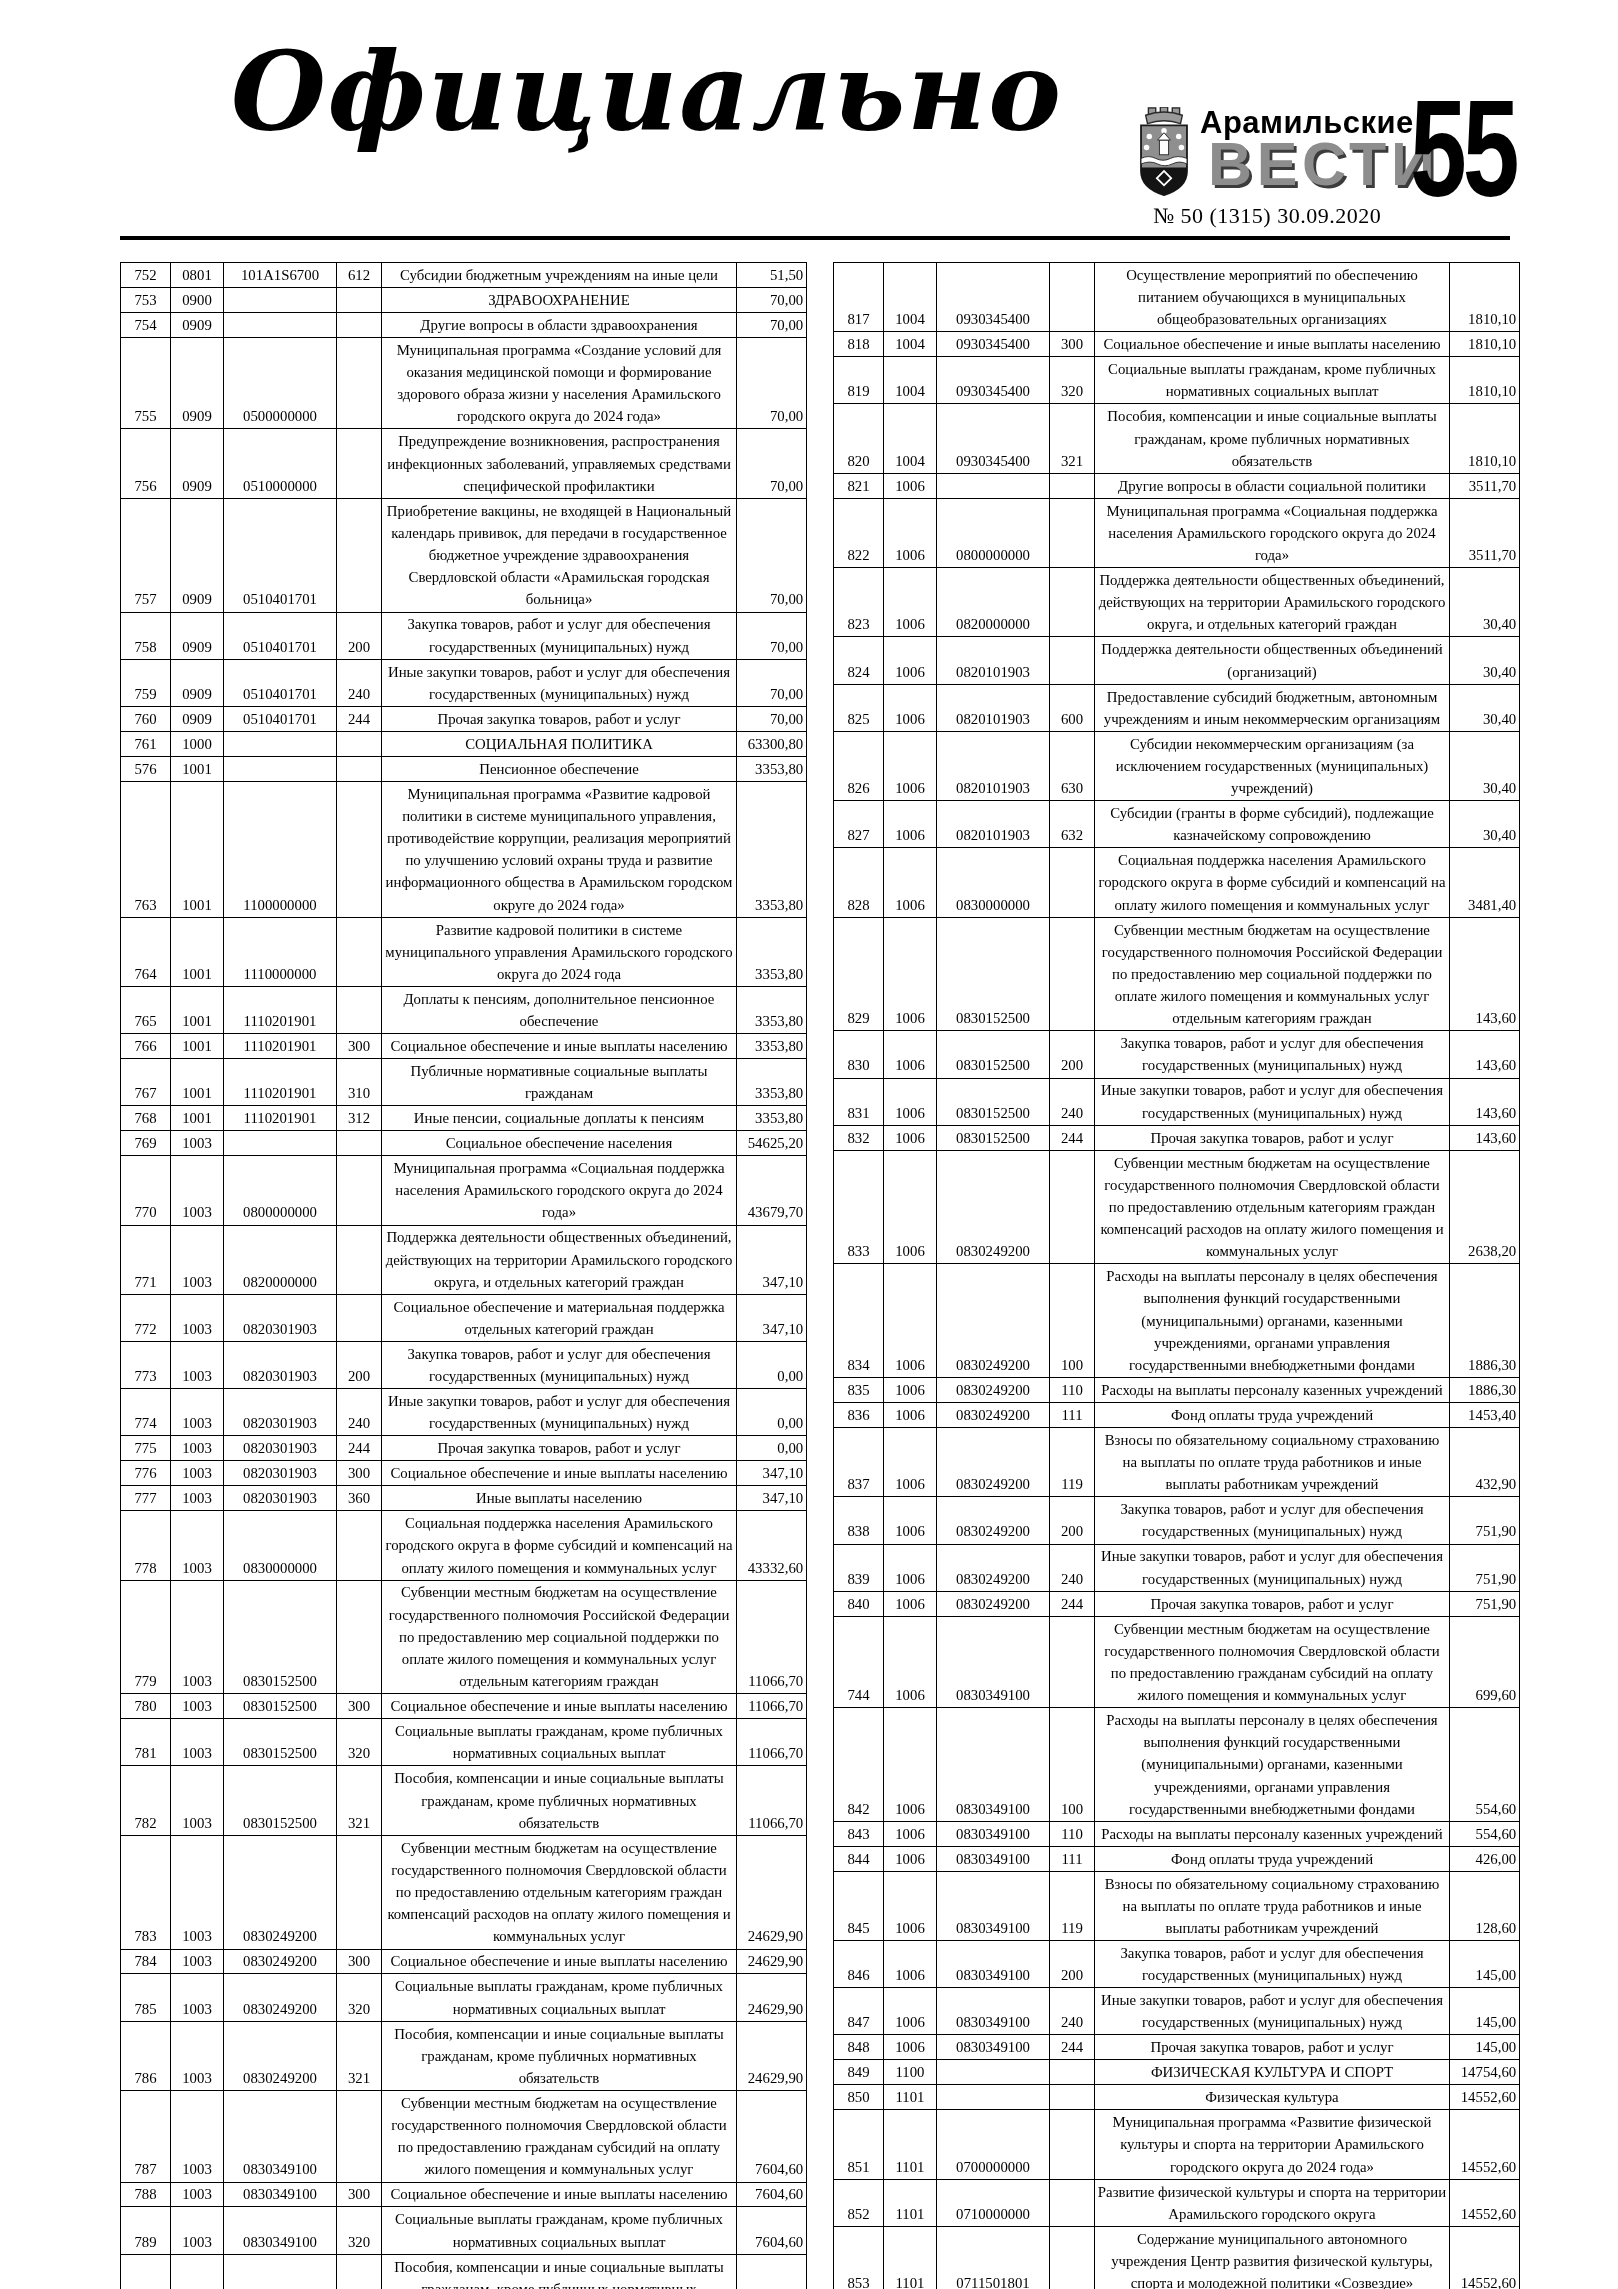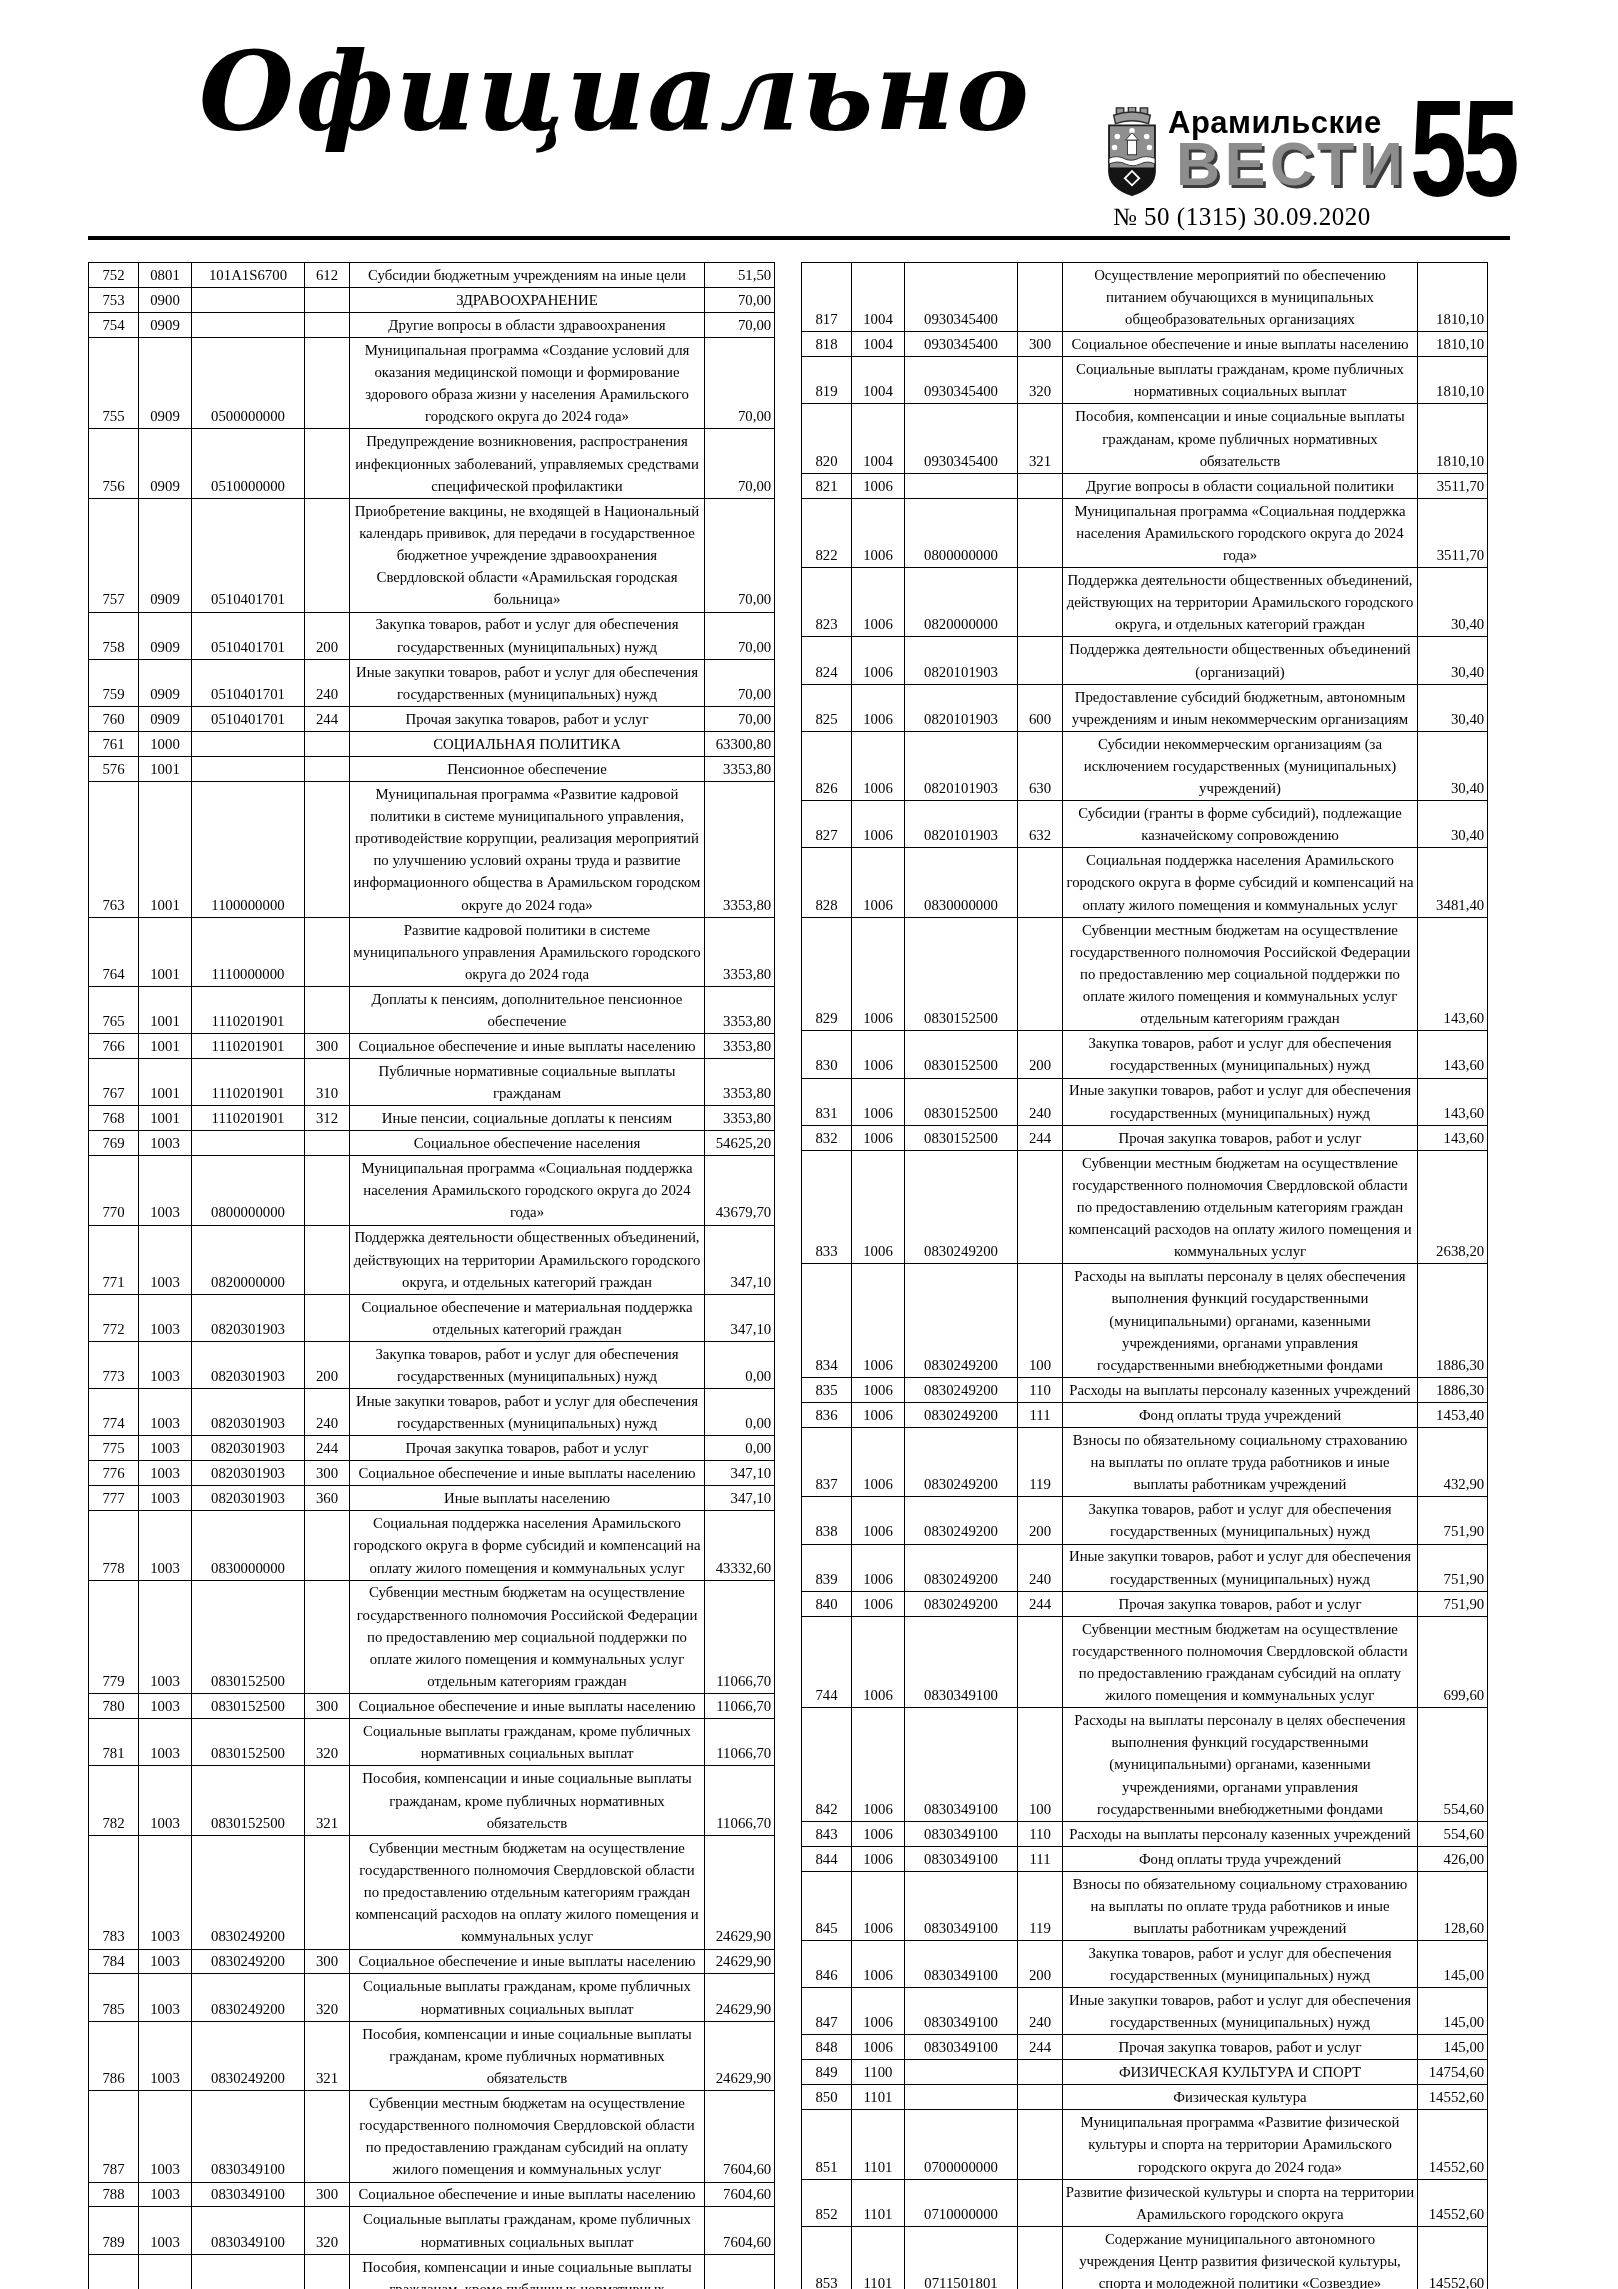--- a/index.html
+++ b/index.html
@@ -1,37 +1,37 @@
 <!DOCTYPE html>
 <html lang="ru" style="font-size:14.8px"><head>
 <meta charset="utf-8">
 <style>
   html,body{margin:0;padding:0;background:#e8e8e8;}
   body{width:1619px;height:2290px;background:#ffffff;color:#000;
        font-family:"Liberation Serif",serif;overflow:hidden;}
   .page{position:relative;width:1619px;height:2290px;background:#fff;
-        box-sizing:border-box;padding:0 109px 0 88px;}
+        box-sizing:border-box;padding:0 109px 0 120px;}
 
   
   .masthead{position:relative;height:236px;border-bottom:4.6px solid #000;}
   .script-title{position:absolute;left:111px;top:26px;
       font-family:"DejaVu Serif","Liberation Serif",serif;
       font-style:italic;font-weight:600;font-size:109px;line-height:1.2;
       letter-spacing:1.8px;}
   .logo{position:absolute;left:1017px;top:103px;}
   .arms{position:absolute;left:0;top:3.7px;}
   .np-top{position:absolute;left:63px;top:1.8px;white-space:nowrap;
       font-family:"Liberation Sans",sans-serif;font-weight:bold;
       font-size:31px;letter-spacing:0.5px;}
   .np-bottom{position:absolute;left:59px;top:31px;white-space:nowrap;
       font-family:"Liberation Sans",sans-serif;font-weight:bold;
       font-size:61px;line-height:1;letter-spacing:4.6px;color:#8d8d8d;
       text-shadow:2.8px 2.8px 0 #3c3c3c;margin-left:12px;}
-  .issue-line{position:absolute;left:8px;top:100px;white-space:nowrap;
-      font-family:"Liberation Serif",serif;font-size:25px;letter-spacing:0.5px;}
+  .issue-line{position:absolute;left:16px;top:100px;white-space:nowrap;
+      font-family:"Liberation Serif",serif;font-size:22px;letter-spacing:0.5px;}
   .page-num{position:absolute;right:-5.5px;top:79px;
       font-family:"Liberation Sans",sans-serif;font-weight:bold;
       font-size:138px;line-height:1;letter-spacing:-5.5px;
       transform:scaleX(0.74);transform-origin:right top;}
 
   
   .tables{display:flex;gap:26px;align-items:flex-start;margin-top:22px;}
   table.budget{border-collapse:collapse;table-layout:fixed;width:686px;
       border:1.8px solid #000;font-size:14.8px;}
   table.budget td{border:0.9px solid #000;padding:0.9px 2.8px;line-height:1.5;

